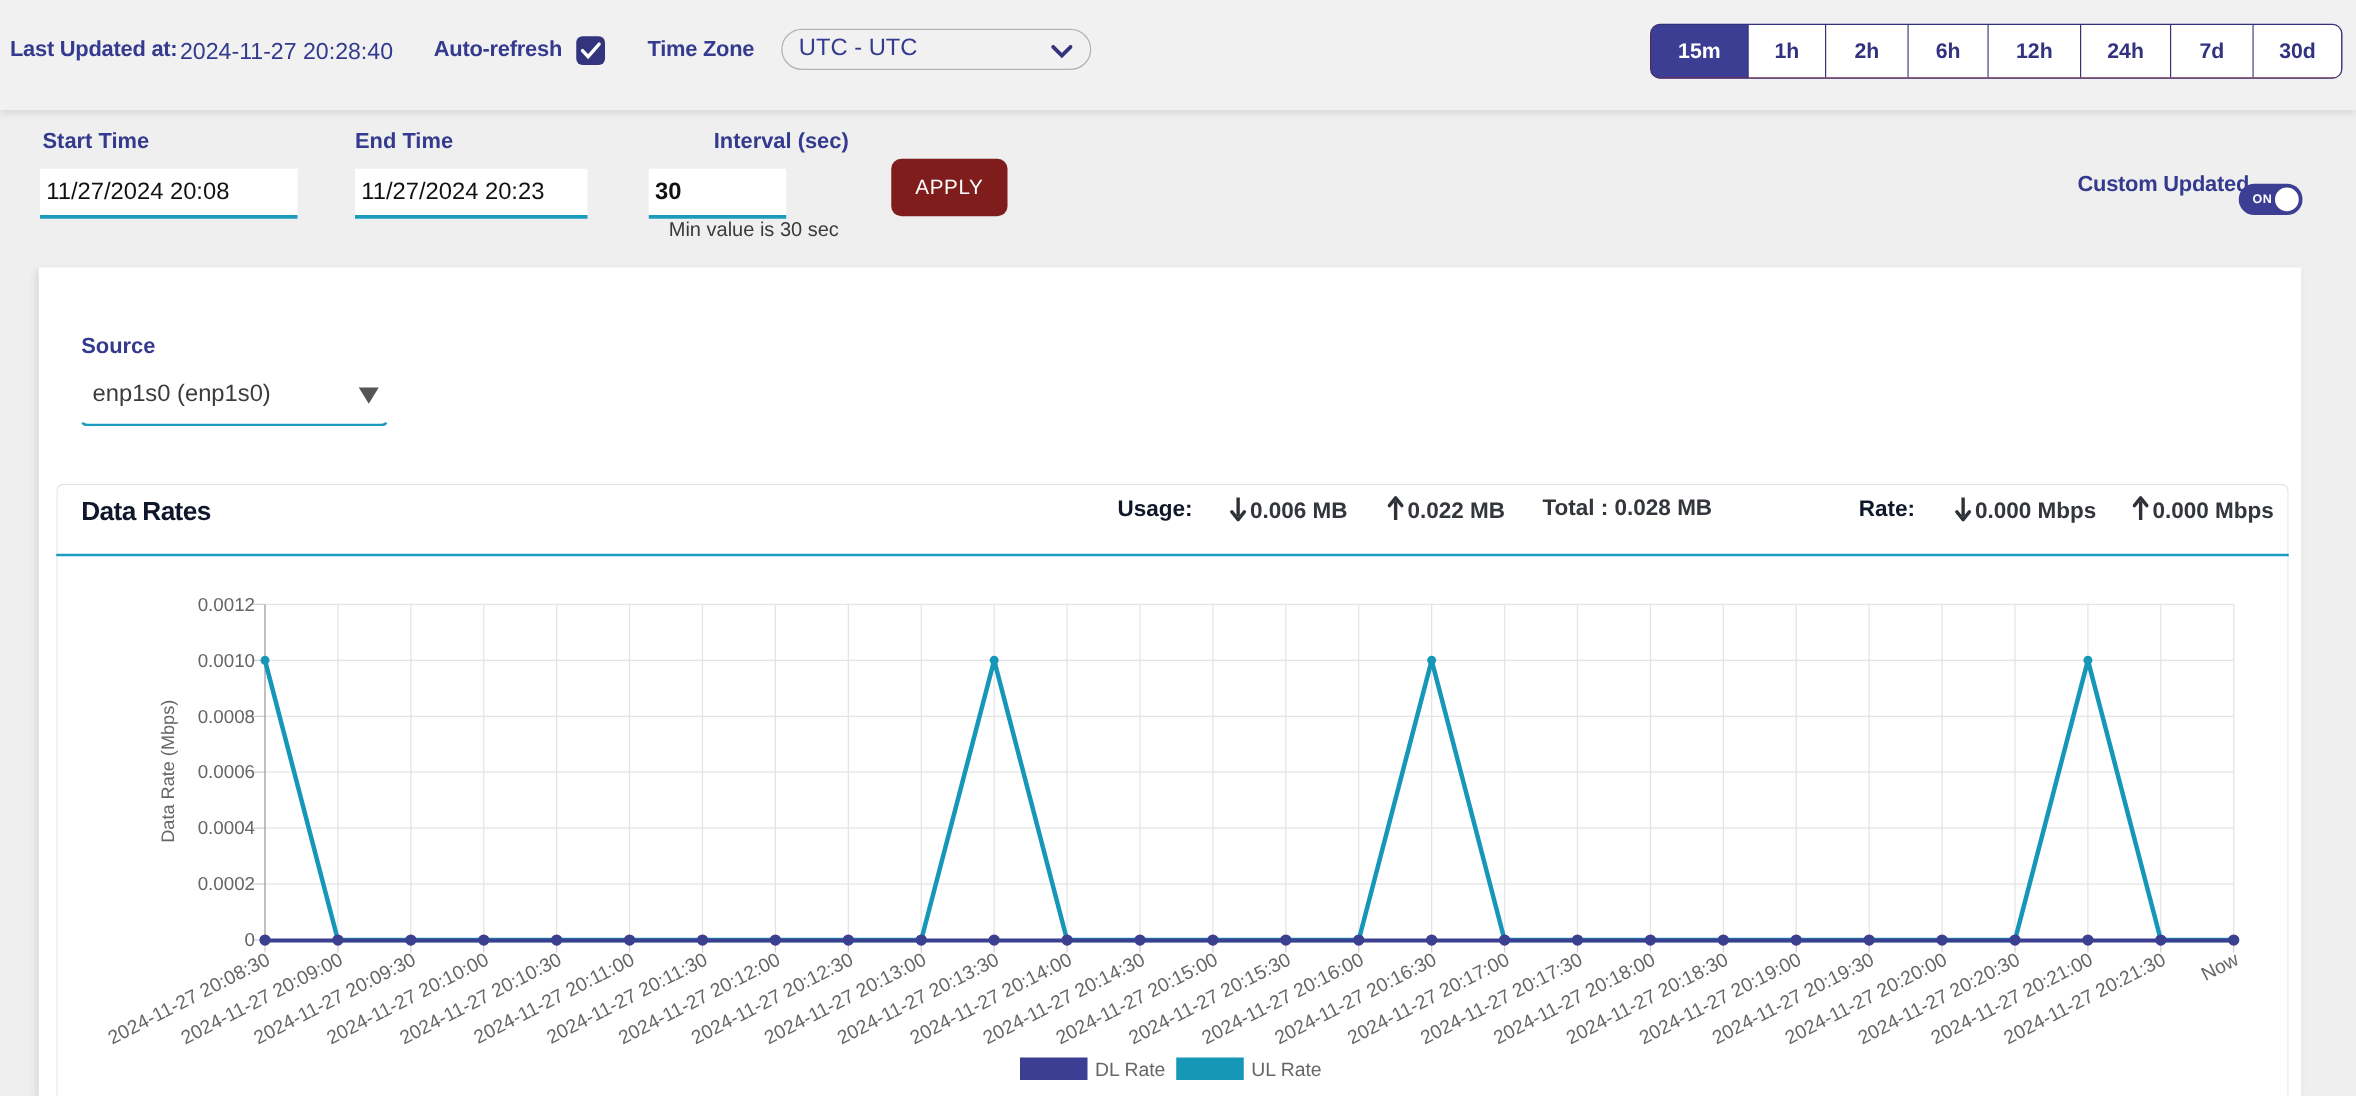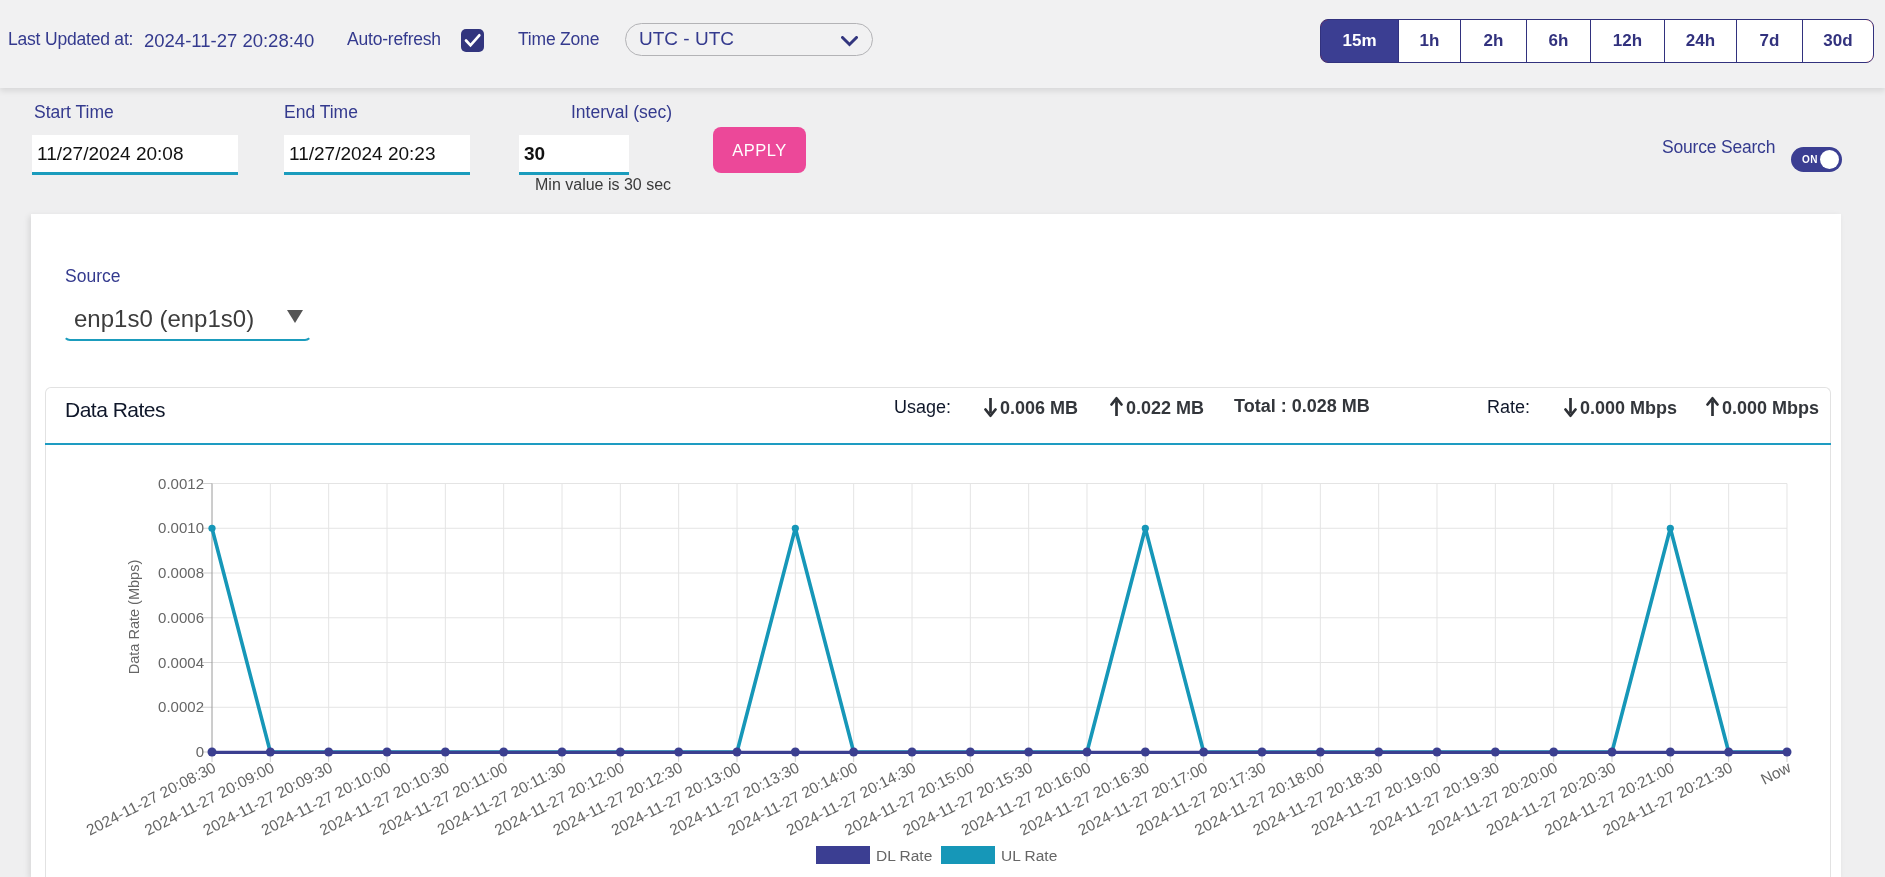--- a/index.html
+++ b/index.html
@@ -1,34 +1,34 @@
 <!DOCTYPE html>
 <html><head>
 <meta charset="utf-8">
 <style>
   * { margin:0; padding:0; box-sizing:border-box; }
   html,body { width:1885px; height:877px; overflow:hidden; }
   body { font-family:"Liberation Sans", sans-serif; background:#efeff0; position:relative; }
   .abs { position:absolute; }
   .navy { color:#343a8e; }
-  .bold { font-weight:normal; }
+  .bold { font-weight:bold; }
 
   
   #topbar { left:0; top:0; width:1885px; height:88px; background:#f1f1f2; box-shadow:0 3px 6px rgba(0,0,0,0.10); }
 
   
   #btngroup { left:1320px; top:19px; height:44px; display:flex; border:1.5px solid #32327e; border-radius:8px; overflow:hidden; background:#b91c1c; }
   #btngroup .tb { display:flex; align-items:center; justify-content:center; font-weight:bold; font-size:17px; color:#32327e; border-right:1.5px solid #32327e; background:#fff; }
   #btngroup .tb:last-child { border-right:none; }
   #btngroup .tb.active { background:#3b3e92; color:#fff; }
 
   
   .ipt { position:absolute; background:#fff; border:none; border-bottom:3px solid #1b9cbd; height:40px; font-size:19px; color:#111; padding:0 0 0 5px; font-family:"Liberation Sans", sans-serif; }
 
-  #apply { left:713px; top:127px; width:93px; height:46px; background:#ec4899; color:#fff; font-size:16.5px; letter-spacing:0.5px; border-radius:8px; display:flex; align-items:center; justify-content:center; }
+  #apply { left:713px; top:127px; width:93px; height:46px; background:#7f1d1d; color:#fff; font-size:16.5px; letter-spacing:0.5px; border-radius:8px; display:flex; align-items:center; justify-content:center; }
 
   
   #toggle { left:1791px; top:135px; width:51px; height:25px; background:#3b3e92; border-radius:13px;margin-top:12px; }
   #toggle .on { position:absolute; left:11px; top:7px; font-size:10px; font-weight:bold; color:#fff; letter-spacing:0.5px; }
   #toggle .knob { position:absolute; right:3px; top:3px; width:19px; height:19px; background:#fff; border-radius:50%; }
 
   
   #panel { left:31px; top:214px; width:1810px; height:663px; background:#fff; box-shadow:-2px 2px 6px rgba(0,0,0,0.10); }
 
   
@@ -73,31 +73,31 @@
 </div>
 
 <div class="abs navy bold" style="left:34px; top:102px; font-size:17.5px;">Start Time</div>
 <div class="abs navy bold" style="left:284px; top:102px; font-size:17.5px;">End Time</div>
 <div class="abs navy bold" style="left:535px; top:102px; font-size:17.5px;margin-left:36px;">Interval (sec)</div>
 <input class="ipt" style="left: 32px; top: 135px; width: 206px;" value="11/27/2024 20:08">
 <input class="ipt" style="left: 284px; top: 135px; width: 186px;" value="11/27/2024 20:23">
 <input class="ipt" style="left: 519px; top: 135px; width: 110px; font-weight: bold;" value="30">
 <div class="abs" style="left:535px; top:176px; font-size:16px; color:#3a3a3a;">Min value is 30 sec</div>
 <div id="apply" class="abs">APPLY</div>
-<div class="abs navy bold" style="left:1662px; top:137px; font-size:17.5px; letter-spacing:-0.2px;">Source Search</div>
+<div class="abs navy bold" style="left:1662px; top:137px; font-size:17.5px; letter-spacing:-0.2px;">Custom Updated</div>
 <div id="toggle" class="abs">
     <span class="on">ON</span>
     <span class="knob"></span>
   </div>
 
 <div id="panel" class="abs"></div>
 
 <div class="abs navy bold" style="left:65px; top:266px; font-size:17.5px;">Source</div>
 <div id="srcsel" class="abs">
-  <span style="position:absolute; left:9px; top:7px; font-size:24px; color:#3c3c3c;text-align:center;">enp1s0 (enp1s0)</span>
+  <span style="position:absolute; left:9px; top:7px; font-size:19px; color:#3c3c3c;text-align:center;">enp1s0 (enp1s0)</span>
   <span style="position:absolute; right:7px; top:12px; width:0; height:0; border-left:8px solid transparent; border-right:8px solid transparent; border-top:13px solid #555;"></span>
 </div>
 
 <div id="card" class="abs"></div>
 <div id="cardhead" class="abs"></div>
 <div class="abs teal bold" style="left:65px; top:398px; font-size:21px; letter-spacing:-0.5px;">Data Rates</div>
 <div class="abs teal bold" style="left:894px; top:397px; font-size:18px;">Usage:</div>
 <div class="stat" style="left:984px;"><svg width="13" height="22" viewBox="0 0 13 22" style="vertical-align:-4px; margin-right:3px;">
       <path d="M6.5 2v15" stroke="#2e3136" stroke-width="2.7" fill="none"></path>
       <path d="M1.5 13.5l5 6.2 5-6.2" fill="none" stroke="#2e3136" stroke-width="2.7" stroke-linejoin="round" stroke-linecap="round"></path>

